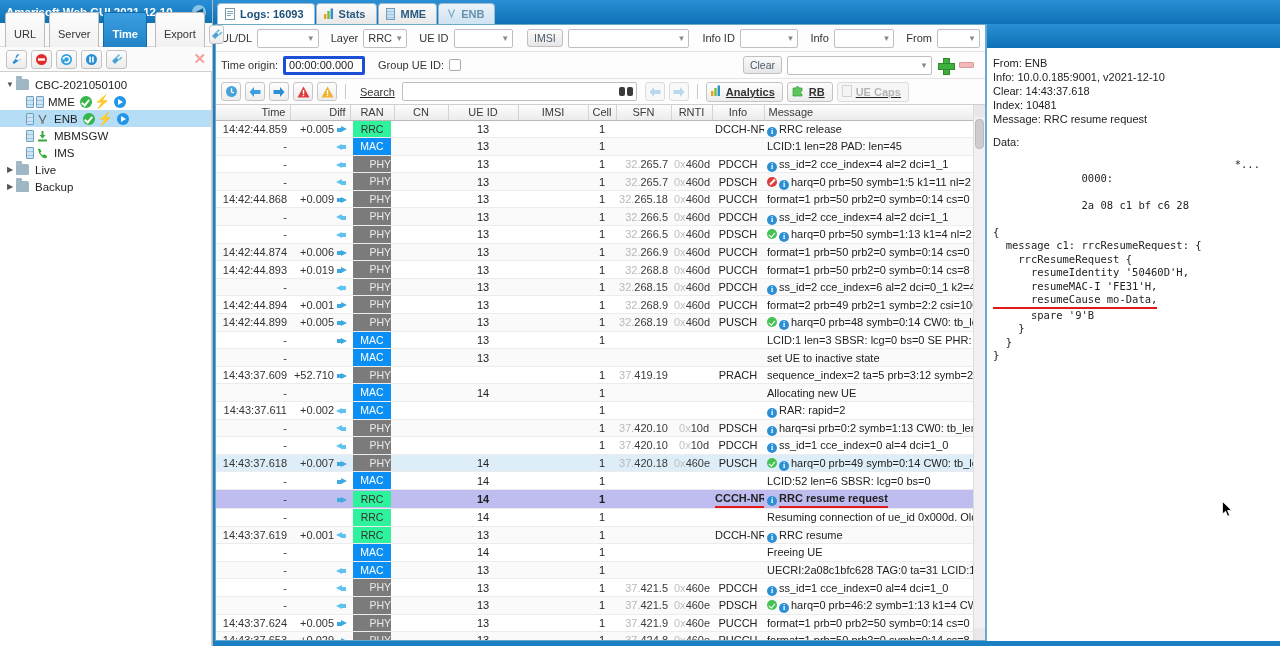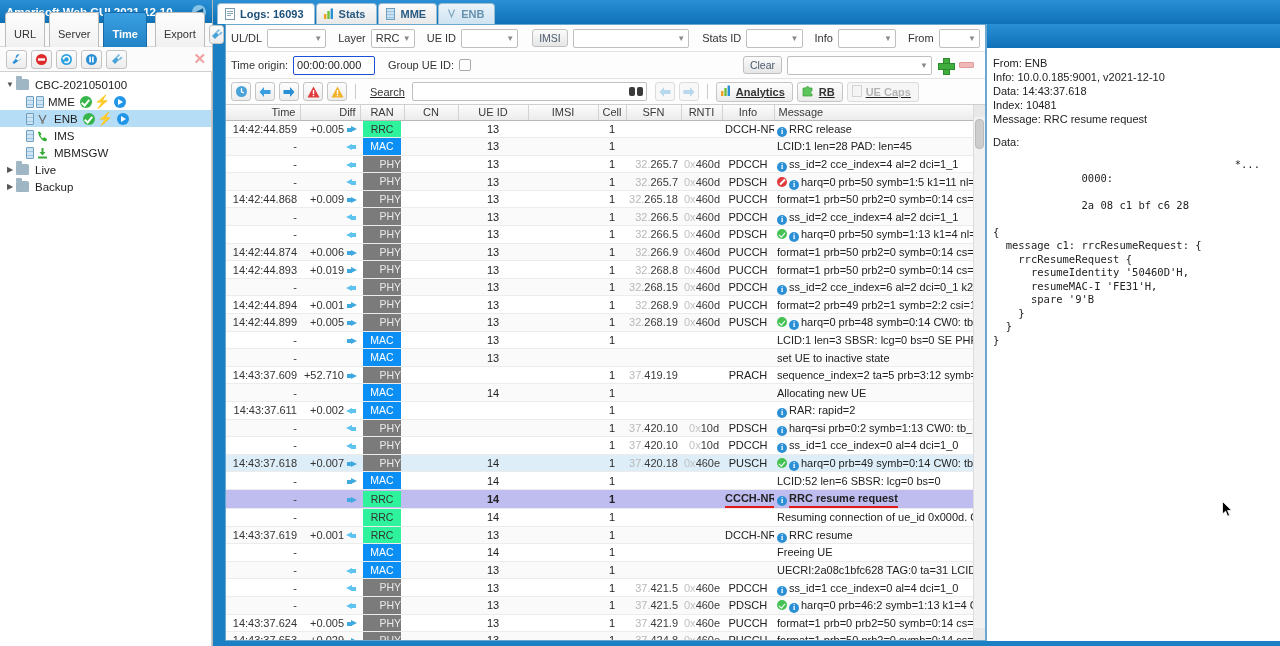--- a/index.html
+++ b/index.html
@@ -170,21 +170,21 @@
     flex: 1;
     display: flex;
     background: #1b7fc4;
     padding: 0 0 5px 0;
     min-height: 0;
   }
   #logpane {
     flex: 1;
     background: #fff;
     border: 1px solid #6ba8d0;
-    margin-left: 12px;
+    margin-left: 2px;
     display: flex; flex-direction: column;
     min-width: 0;
   }
 
   
   .filterrow {
     display: flex; align-items: center;
     height: 27px;
     padding: 0 5px;
     gap: 5px;
@@ -197,21 +197,21 @@
     border: 1px solid #bfbfbf; background: #fff;
     height: 19px; border-radius: 2px;
     display: flex; align-items: center; justify-content: flex-end;
     padding: 0 3px 0 4px;
     font-size: 11px; color: #333;
     cursor: pointer;
   }
   .fsel .val { flex: 1; text-align: left; overflow: hidden; }
   .caret { color: #8a8a8a; font-size: 8px; margin-left: 3px; }
   .ftext {
-    border: 1px solid #1d4ed8; background: #fff; height: 19px;
+    border: 3px solid #1d4ed8; background: #fff; height: 19px;
     border-radius: 2px; font-size: 11px; padding: 0 3px;
     color: #222;
   }
   .pillbtn {
     background: linear-gradient(#fbfbfb, #e6e6e6);
     border: 1px solid #c0c0c0; border-radius: 3px;
     font-size: 10.5px; color: #4a5a6a; padding: 2px 6px;
     cursor: pointer;
   }
   .chk {
@@ -508,37 +508,37 @@
         <span class="badge-ok"></span>
         <span class="badge-bolt">⚡</span>
         <span class="badge-play"></span>
       </div>
 
       <div class="trow">
         <span class="indent"></span>
         <span class="srv"></span>
         <span class="miniico">
           <svg width="13" height="12" viewBox="0 0 13 12">
-              <path d="M2 2 q1-1 2 0 l1.2 1.8 q.4 .7-.3 1.2 l-.7 .5 q1 2 2.8 3 l.5-.7 q.5-.7 1.2-.3 l1.8 1.2 q1 1 0 2 q-2 1.5-5-1.5 t-3.5-7.2z" fill="#2fae2f"></path>
-            </svg>
-        </span>
-        <span class="tlabel">IMS</span>
-      </div>
-
-      <div class="trow">
-        <span class="indent"></span>
-        <span class="srv"></span>
-        <span class="miniico">
-          <svg width="13" height="12" viewBox="0 0 13 12">
               <path d="M6.5 1 L6.5 6" stroke="#3aa83a" stroke-width="2"></path>
               <path d="M3.5 5 L6.5 8.5 L9.5 5 Z" fill="#3aa83a"></path>
               <rect x="2" y="9.5" width="9" height="2" fill="#3aa83a"></rect>
             </svg>
         </span>
         <span class="tlabel">MBMSGW</span>
+      </div>
+
+      <div class="trow">
+        <span class="indent"></span>
+        <span class="srv"></span>
+        <span class="miniico">
+          <svg width="13" height="12" viewBox="0 0 13 12">
+              <path d="M2 2 q1-1 2 0 l1.2 1.8 q.4 .7-.3 1.2 l-.7 .5 q1 2 2.8 3 l.5-.7 q.5-.7 1.2-.3 l1.8 1.2 q1 1 0 2 q-2 1.5-5-1.5 t-3.5-7.2z" fill="#2fae2f"></path>
+            </svg>
+        </span>
+        <span class="tlabel">IMS</span>
       </div>
 
       <div class="trow">
         <span class="twist">▶</span>
         <span class="folder"></span>
         <span class="tlabel">Live</span>
       </div>
 
       <div class="trow">
         <span class="twist">▶</span>
@@ -614,21 +614,21 @@
             <span class="val"></span>
             <span class="caret">▼</span>
           </div>
 
           <div class="pillbtn" style="margin-left:9px">IMSI</div>
           <div class="fsel" style="width:125px">
             <span class="val"></span>
             <span class="caret">▼</span>
           </div>
 
-          <span class="flabel" style="margin-left:8px">Stats ID</span>
+          <span class="flabel" style="margin-left:8px">Info ID</span>
           <div class="fsel" style="width:60px">
             <span class="val"></span>
             <span class="caret">▼</span>
           </div>
 
           <span class="flabel" style="margin-left:7px">Info</span>
           <div class="fsel" style="width:62px">
             <span class="val"></span>
             <span class="caret">▼</span>
           </div>
@@ -1223,35 +1223,35 @@
             <div class="arrowbox" style="bottom:0"></div>
           </div>
         </div>
       </div>
 
       <div id="detail">
         <div id="detailhead"></div>
         <div id="detailbody">
           <div class="dmeta">From: ENB</div>
           <div class="dmeta">Info: 10.0.0.185:9001, v2021-12-10</div>
-          <div class="dmeta">Data: 14:43:37.618</div>
+          <div class="dmeta">Clear: 14:43:37.618</div>
           <div class="dmeta">Index: 10481</div>
           <div class="dmeta">Message: RRC resume request</div>
           <div class="blank"></div>
           <div class="dmeta">Data:</div>
           <div class="blank"></div>
           <div class="hexline dmono">
             <span class="hx">
               <span>0000:</span>
               <span>&nbsp;&nbsp;</span>
               <span>2a 08 c1 bf c6 28</span>
             </span>
             <span class="ascii">*...</span>
           </div>
-          <div id="asn-block" class="dmono"><div>{</div><div>  message c1: rrcResumeRequest: {</div><div>    rrcResumeRequest {</div><div>      resumeIdentity '50460D'H,</div><div>      resumeMAC-I 'FE31'H,</div><div>      spare '9'B</div><div>    }</div><div>  }</div><div>}</div></div>
+          <div id="asn-block" class="dmono"><div>{</div><div>  message c1: rrcResumeRequest: {</div><div>    rrcResumeRequest {</div><div>      resumeIdentity '50460D'H,</div><div>      resumeMAC-I 'FE31'H,</div><div><span class="hl-red">      resumeCause mo-Data,</span></div><div>      spare '9'B</div><div>    }</div><div>  }</div><div>}</div></div>
         </div>
       </div>
     </div>
   </div>
 
   <div id="cursor" style="left: 1222px; top: 501px;">
     <svg width="11" height="17" viewBox="0 0 11 17">
         <path d="M0.5 0.5 L0.5 13 L3.6 10.2 L5.6 15.2 L7.6 14.3 L5.6 9.6 L9.6 9.4 Z" fill="#000" stroke="#fff" stroke-width="0.8"></path>
       </svg>
   </div>

